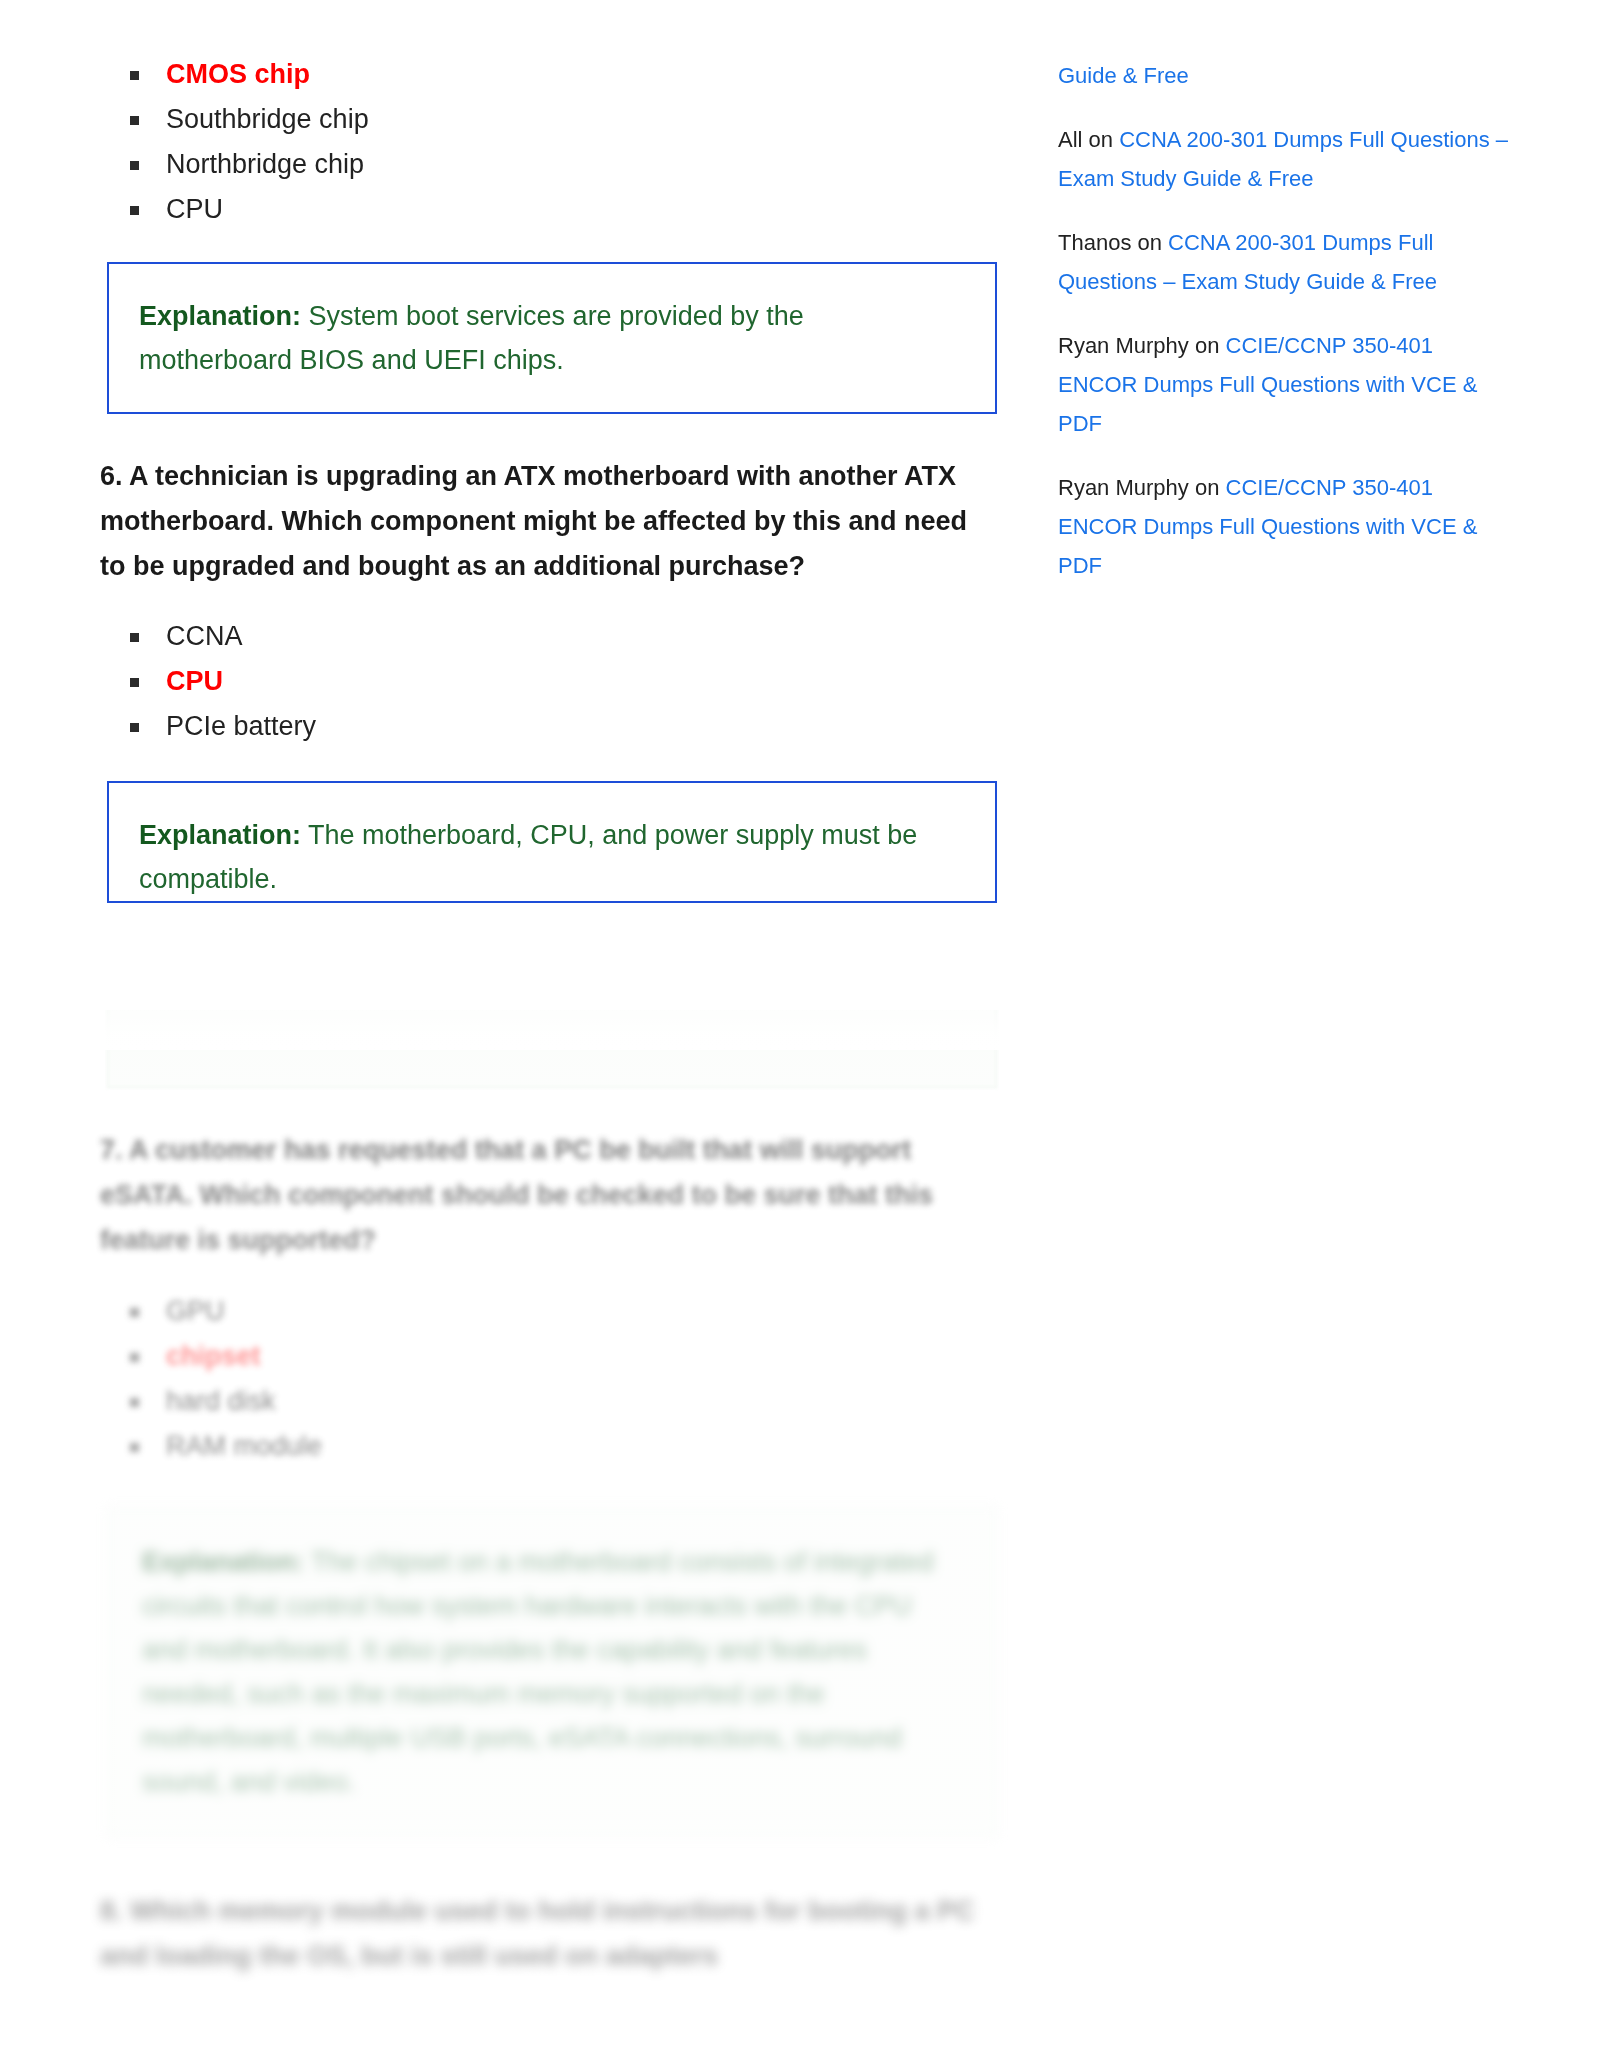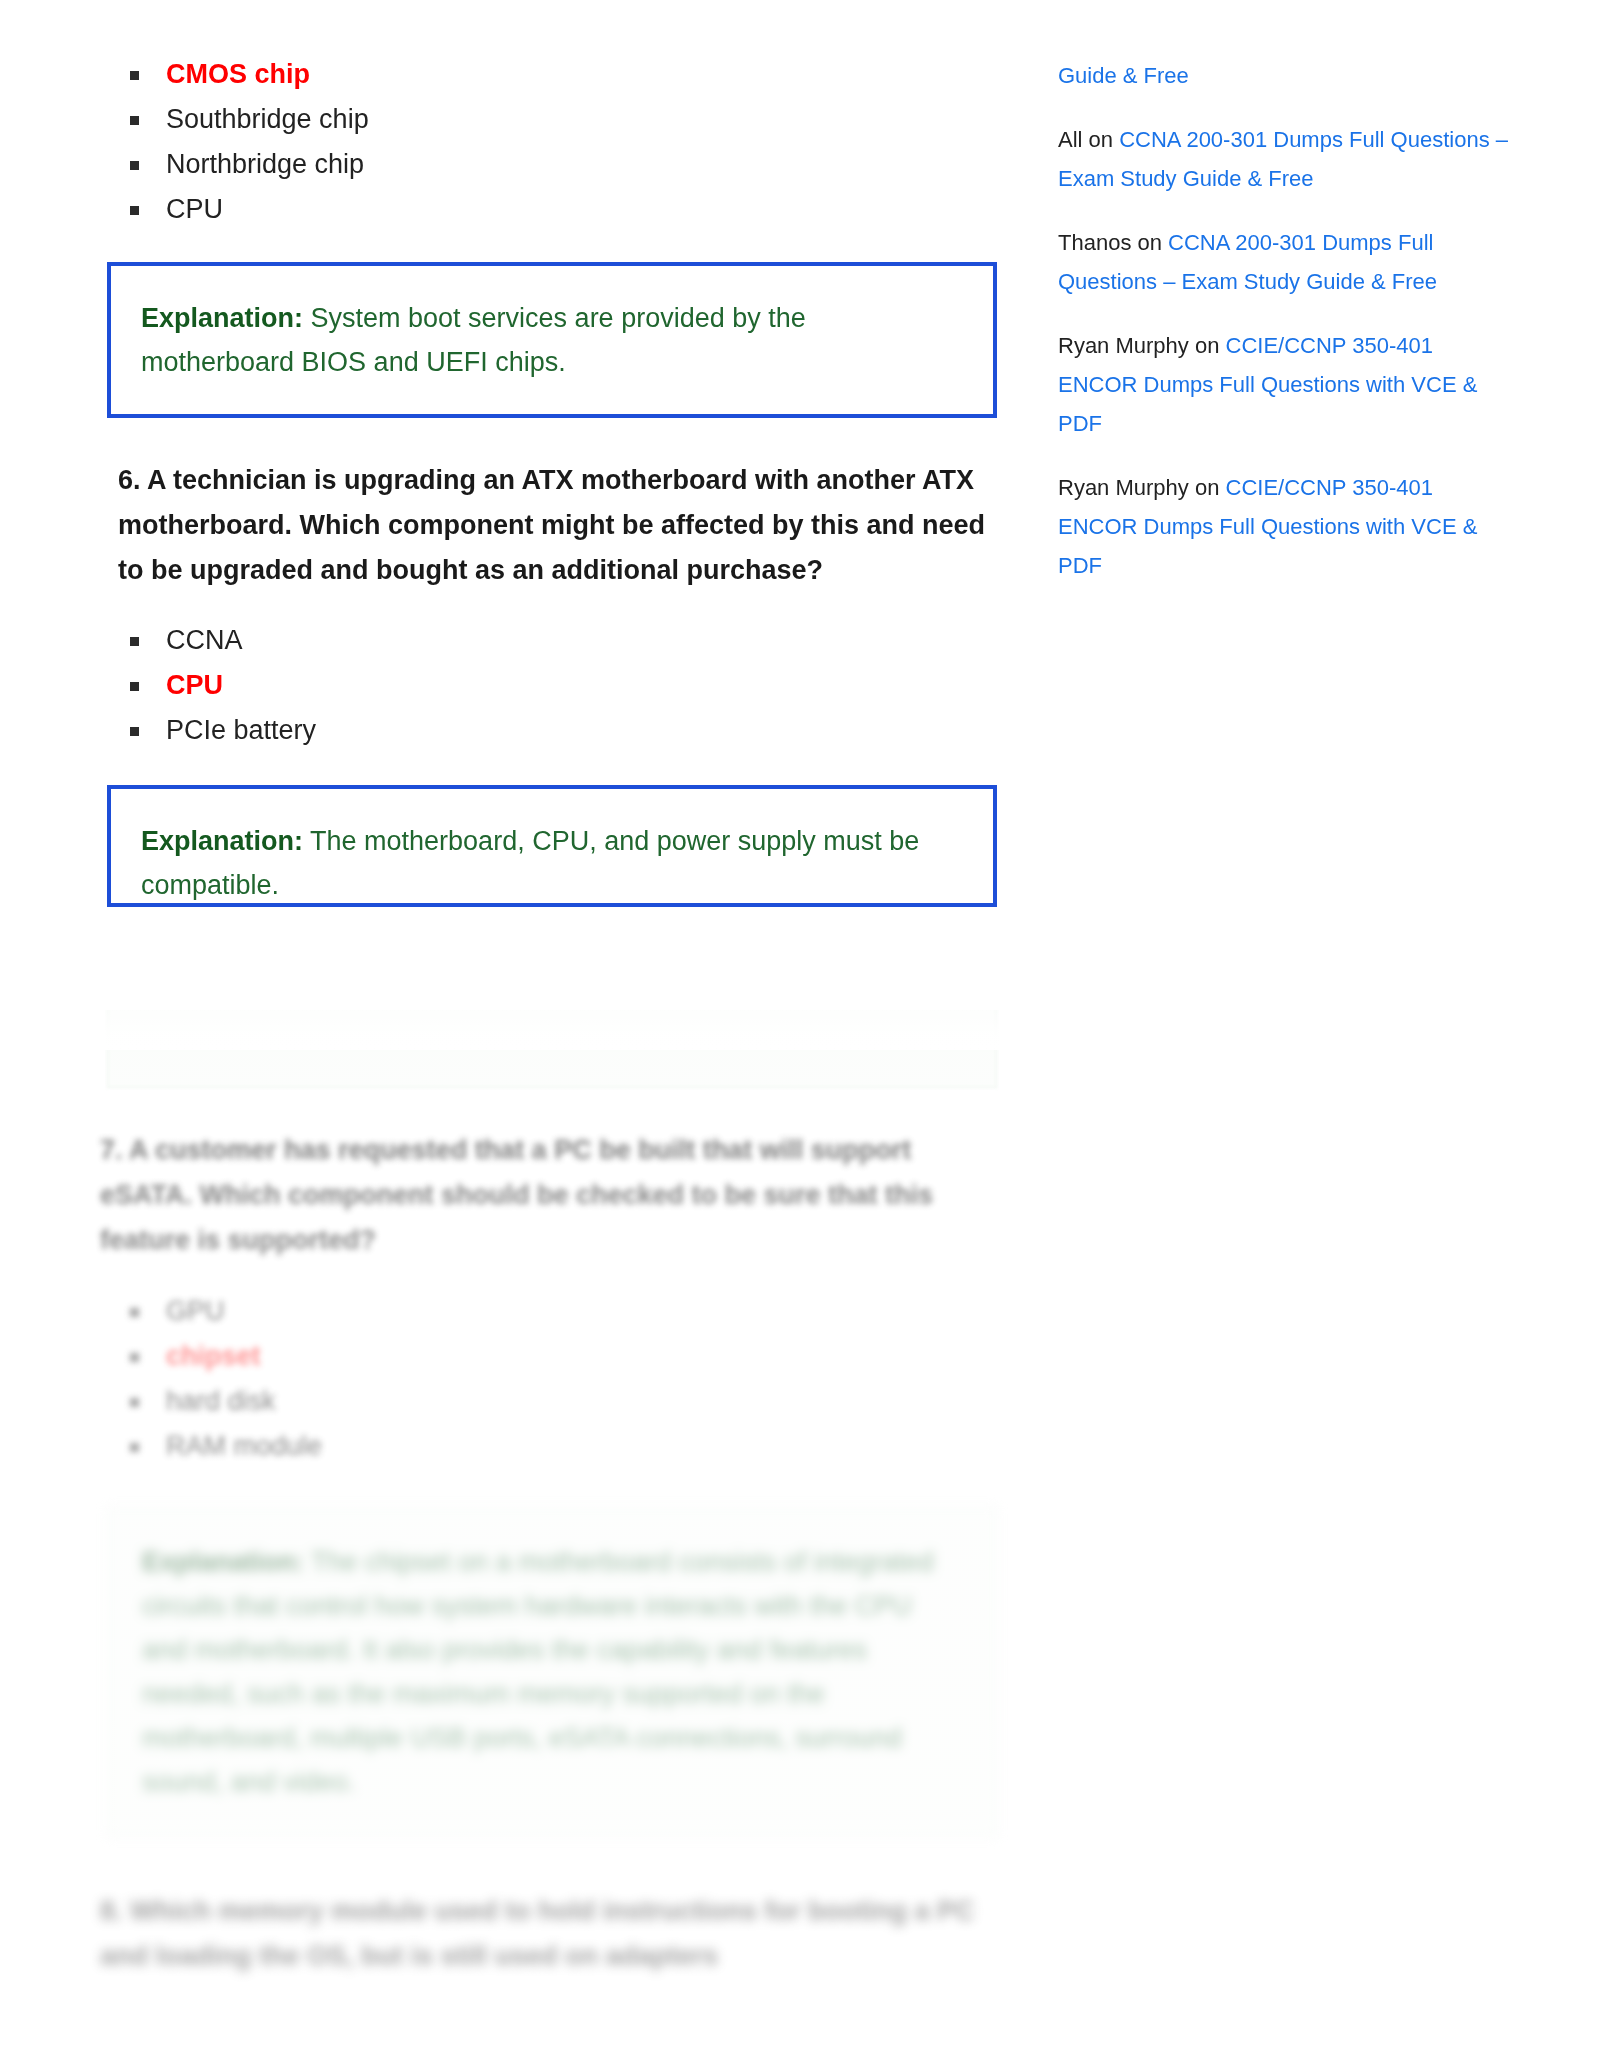--- a/index.html
+++ b/index.html
@@ -29,21 +29,21 @@
     content:"";
     position:absolute;
     left:0; top:19px;
     width:9px; height:9px;
     background:#2b2b2b;
   }
   ul.answers li.correct { color:#ff0000; font-weight:bold; }
 
   
   .explain {
-    border:4px solid #1d4ed8;
+    border:2px solid #1d4ed8;
     background:#ffffff;
     margin:28px 0 0 7px;
     padding:30px 34px 30px 30px;
     width:890px;
   }
   .explain p {
     font-size:27px;
     line-height:44px;
     color:#20662f;
   }
@@ -134,21 +134,21 @@
       <li class="correct"><span>CMOS chip</span></li>
       <li><span>Southbridge chip</span></li>
       <li><span>Northbridge chip</span></li>
       <li><span>CPU</span></li>
     </ul>
 
     <div class="explain" style="margin-top:30px;">
       <p><span class="lbl">Explanation:</span><span> System boot services are provided by the motherboard BIOS and UEFI chips.</span></p>
     </div>
 
-    <h3 class="question" style="margin-top:40px;margin-left:18px;">6. A technician is upgrading an ATX motherboard with another ATX motherboard. Which component might be affected by this and need to be upgraded and bought as an additional purchase?</h3>
+    <h3 class="question" style="margin-top:40px;">6. A technician is upgrading an ATX motherboard with another ATX motherboard. Which component might be affected by this and need to be upgraded and bought as an additional purchase?</h3>
 
     <ul class="answers" style="margin-top:25px;">
       <li><span>CCNA</span></li>
       <li class="correct"><span>CPU</span></li>
       <li><span>PCIe battery</span></li>
     </ul>
 
     <div class="explain" style="margin-top:32px; height:122px; overflow:hidden;">
       <p><span class="lbl">Explanation:</span><span> The motherboard, CPU, and power supply must be compatible.</span></p>
     </div>

